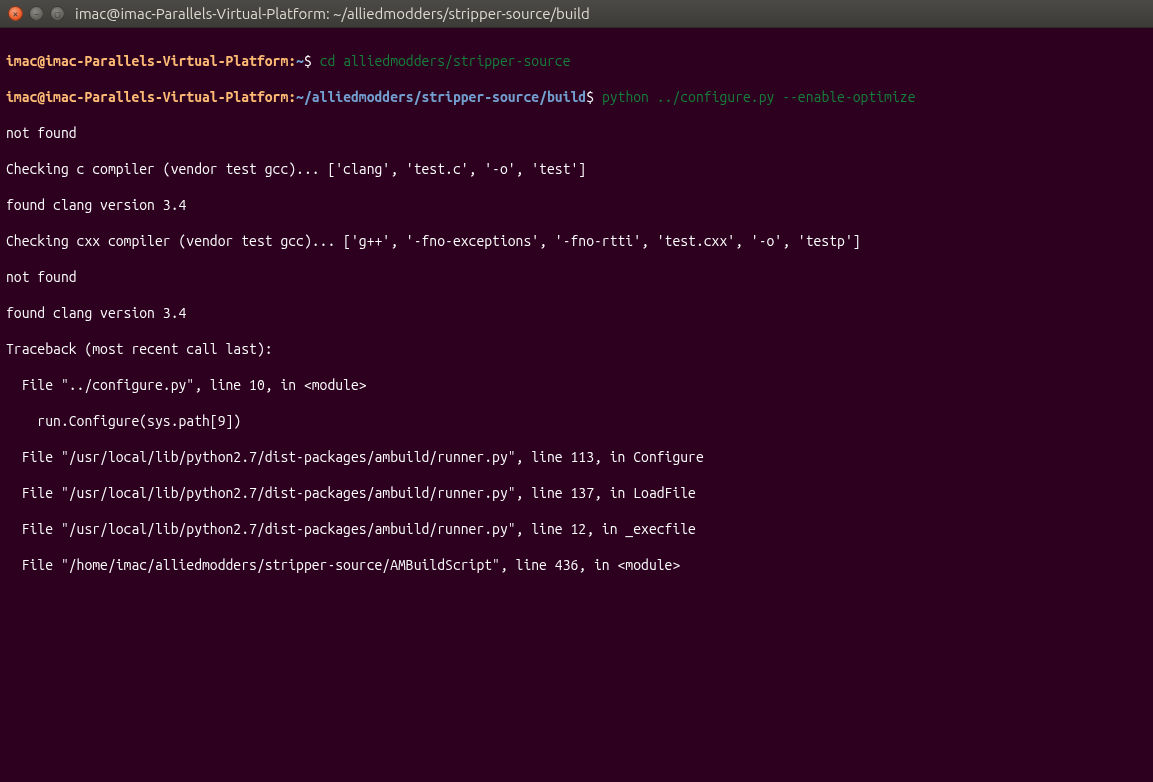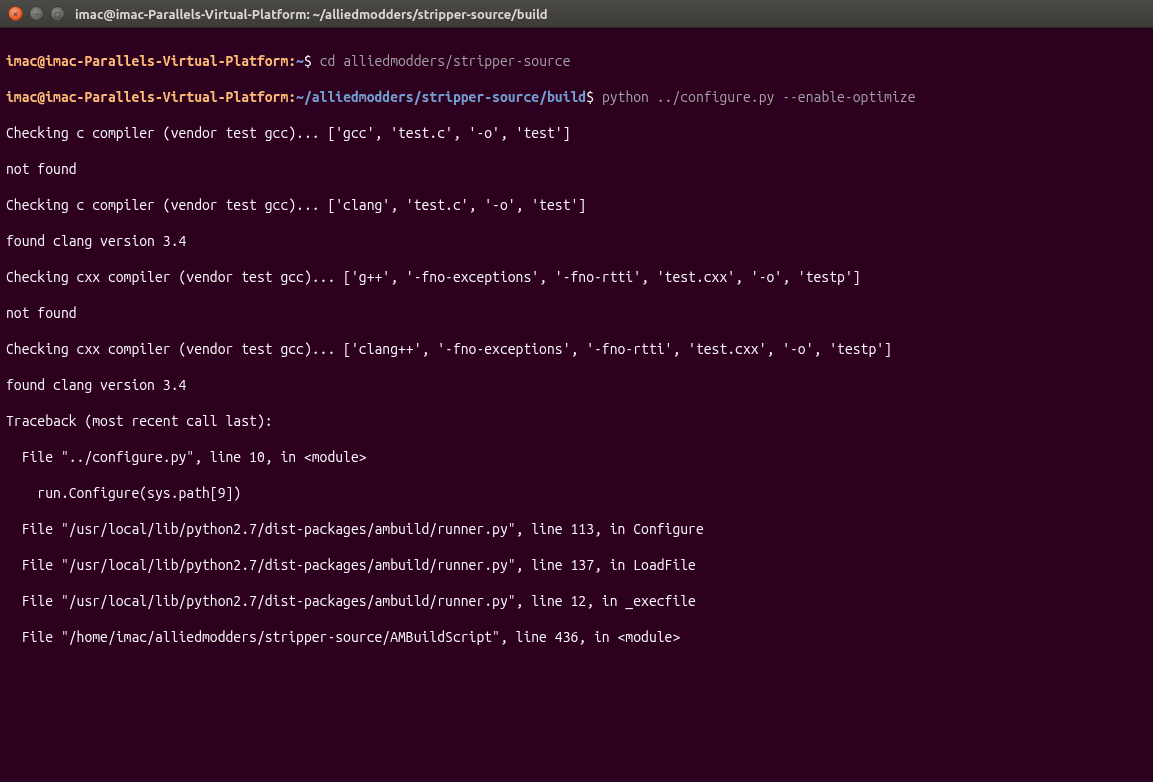--- a/index.html
+++ b/index.html
@@ -35,59 +35,57 @@
     font-size: 9px;
     color: #3a3a3a;
     border: 1px solid rgba(0,0,0,0.4);
   }
   .btn-close { background: radial-gradient(circle at 40% 35%, #f7a07a, #e95420 70%); }
   .btn-min   { background: radial-gradient(circle at 40% 35%, #8a8983, #5f5e58 70%); }
   .btn-max   { background: radial-gradient(circle at 40% 35%, #8a8983, #5f5e58 70%); }
   .title {
     color: #dfdbd2;
     font-family: "Ubuntu", sans-serif;
-    font-size: 13px;
-    font-weight: bold;
+    font-size: 15px;
+    font-weight: normal;
     margin-left: 10px;
   }
   .terminal {
     padding: 6px 6px;
     line-height: 18px;
     white-space: pre;
     letter-spacing: 0;
   }
   .prompt-userhost { color: #fdba74; font-weight: bold; }
   .prompt-path     { color: #729fcf; font-weight: bold; }
   .prompt-dollar   { color: #ffffff; }
-  .cmd             { color: #a3a3a3; }
+  .cmd             { color: #15803d; }
   .out             { color: #ffffff; }
   .line { display: block; }
 </style>
 </head>
 <body>
 
 <div class="titlebar">
   <div class="window-controls">
     <div class="window-btn btn-close">✕</div>
     <div class="window-btn btn-min">−</div>
     <div class="window-btn btn-max">▢</div>
   </div>
   <div class="title">imac@imac-Parallels-Virtual-Platform: ~/alliedmodders/stripper-source/build</div>
 </div>
 
 <div class="terminal">
 <span class="line"><span class="prompt-userhost">imac@imac-Parallels-Virtual-Platform</span><span class="prompt-userhost">:</span><span class="prompt-path">~</span><span class="prompt-dollar">$</span> <span class="cmd">cd alliedmodders/stripper-source</span></span>
 <span class="line"><span class="prompt-userhost">imac@imac-Parallels-Virtual-Platform</span><span class="prompt-userhost">:</span><span class="prompt-path">~/alliedmodders/stripper-source/build</span><span class="prompt-dollar">$</span> <span class="cmd">python ../configure.py --enable-optimize</span></span>
-<span class="line out">Checking c compiler (vendor test gcc)... ['gcc', 'test.c', '-o', 'test']</span>
 <span class="line out">not found</span>
 <span class="line out">Checking c compiler (vendor test gcc)... ['clang', 'test.c', '-o', 'test']</span>
 <span class="line out">found clang version 3.4</span>
 <span class="line out">Checking cxx compiler (vendor test gcc)... ['g++', '-fno-exceptions', '-fno-rtti', 'test.cxx', '-o', 'testp']</span>
 <span class="line out">not found</span>
-<span class="line out">Checking cxx compiler (vendor test gcc)... ['clang++', '-fno-exceptions', '-fno-rtti', 'test.cxx', '-o', 'testp']</span>
 <span class="line out">found clang version 3.4</span>
 <span class="line out">Traceback (most recent call last):</span>
 <span class="line out">  File "../configure.py", line 10, in &lt;module&gt;</span>
 <span class="line out">    run.Configure(sys.path[9])</span>
 <span class="line out">  File "/usr/local/lib/python2.7/dist-packages/ambuild/runner.py", line 113, in Configure</span>
 <span class="line out">  File "/usr/local/lib/python2.7/dist-packages/ambuild/runner.py", line 137, in LoadFile</span>
 <span class="line out">  File "/usr/local/lib/python2.7/dist-packages/ambuild/runner.py", line 12, in _execfile</span>
 <span class="line out">  File "/home/imac/alliedmodders/stripper-source/AMBuildScript", line 436, in &lt;module&gt;</span>
 
 

